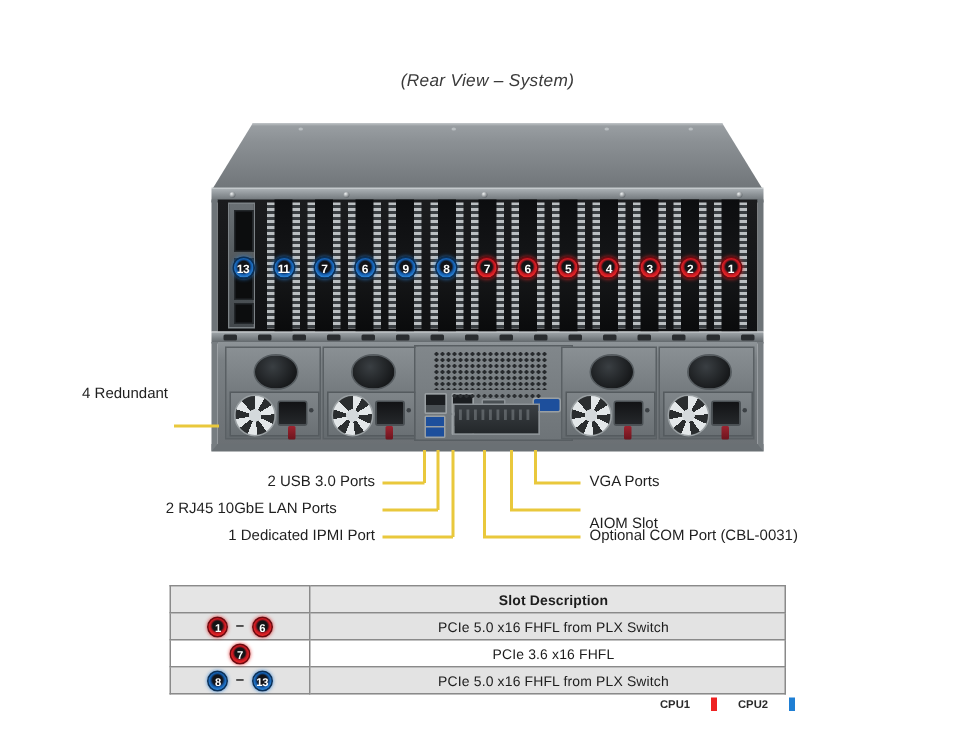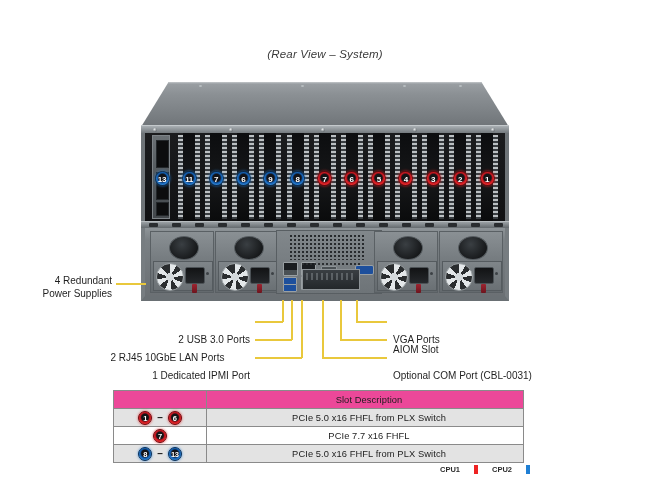--- a/index.html
+++ b/index.html
@@ -178,35 +178,35 @@
     background-image:radial-gradient(circle,#2b2e31 40%,transparent 42%);
     background-size:4px 4px;
   }
 
   
   .lead{position:absolute;background:#e9c83c;}
   .lead.h{height:1.6px;}
   .lead.v{width:1.6px;}
 
   
-  .lbl{position:absolute;font-size:10px;color:#1f1f1f;line-height:12.6px;white-space:nowrap;margin-top:18px;}
+  .lbl{position:absolute;font-size:10px;color:#1f1f1f;line-height:12.6px;white-space:nowrap;}
   .lbl.r{text-align:right;}
 
   
   #slot-table{
     position:absolute;left:113px;top:390px;width:411px;
     border-collapse:collapse;font-size:9px;
   }
   #slot-table td,#slot-table th{
     border:1px solid #8a8a8a;padding:0;height:17px;vertical-align:middle;
   }
   #slot-table .c-key{width:92px;text-align:center;}
   #slot-table .c-desc{padding-left:8px;text-align:center;font-size:9.3px;color:#1c1c1c;letter-spacing:.1px;}
   #slot-table thead th{
-    background:#ec4899;font-size:9.3px;font-weight:normal;text-align:center;letter-spacing:.2px;
+    background:#e5e5e5;font-size:9.3px;font-weight:bold;text-align:center;letter-spacing:.2px;
   }
   #slot-table tbody tr.shade td{background:#e3e3e3;}
   #slot-table tbody tr.plain td{background:#ffffff;}
   .keywrap{display:flex;align-items:center;justify-content:center;gap:5px;}
   .keywrap .dash{font-size:10px;color:#1c1c1c;font-weight:bold;}
   .tbadge{
     display:inline-block;width:14px;height:14px;border-radius:50%;
     font-size:7.5px;font-weight:bold;line-height:14px;text-align:center;color:#fff;
     box-sizing:border-box;letter-spacing:-.3px;
   }
@@ -401,21 +401,20 @@
         <div class="iec"></div>
         <div class="handle"></div>
         <div class="led"></div>
       </div>
     </div>
   </div>
 </div>
 
 <div class="abs lbl r" style="left:8px;top:257px;width:104px;text-align:right;">
   <div>4 Redundant</div>
-  <div>Power Supplies</div>
 </div>
 <div class="abs lead h" style="left:116px;top:283px;width:30px;"></div>
 
 <div class="abs lead v" style="left:282px;top:300px;height:22px;"></div>
 <div class="abs lead h" style="left:255px;top:321px;width:28px;"></div>
 
 <div class="abs lead v" style="left:291px;top:300px;height:40px;"></div>
 <div class="abs lead h" style="left:255px;top:339px;width:37px;"></div>
 
 <div class="abs lead v" style="left:301px;top:300px;height:58px;"></div>
@@ -428,21 +427,21 @@
 <div class="abs lead h" style="left:340px;top:339px;width:47px;"></div>
 
 <div class="abs lead v" style="left:356px;top:300px;height:22px;"></div>
 <div class="abs lead h" style="left:356px;top:321px;width:31px;"></div>
 
 <div class="abs lbl r" style="left:100px;top:316px;width:150px;text-align:right;">2 USB 3.0 Ports</div>
 <div class="abs lbl r" style="left:85px;top:334px;width:165px;text-align:center;">2 RJ45 10GbE LAN Ports</div>
 <div class="abs lbl r" style="left:95px;top:352px;width:155px;text-align:right;">1 Dedicated IPMI Port</div>
 
 <div class="abs lbl" style="left:393px;top:316px;">VGA Ports</div>
-<div class="abs lbl" style="left:393px;top:326px;text-align:right;">AIOM Slot</div>
+<div class="abs lbl" style="left:393px;top:344px;text-align:right;">AIOM Slot</div>
 <div class="abs lbl" style="left:393px;top:352px;">Optional COM Port (CBL-0031)</div>
 
 <table id="slot-table">
   <thead>
     <tr>
       <th class="c-key"></th>
       <th class="c-desc" style="text-align:center">Slot Description</th>
     </tr>
   </thead>
   <tbody id="slot-table-body">
@@ -455,21 +454,21 @@
           </div>
         </td>
         <td class="c-desc">PCIe 5.0 x16 FHFL from PLX Switch</td>
       </tr>
       <tr class="plain">
         <td class="c-key">
           <div class="keywrap">
             <span class="tbadge red">7</span>
           </div>
         </td>
-        <td class="c-desc">PCIe 7.7 x16 FHFL</td>
+        <td class="c-desc">PCIe 3.6 x16 FHFL</td>
       </tr>
       <tr class="shade">
         <td class="c-key">
           <div class="keywrap">
             <span class="tbadge blue">8</span>
             <span class="dash">–</span>
             <span class="tbadge blue">13</span>
           </div>
         </td>
         <td class="c-desc">PCIe 5.0 x16 FHFL from PLX Switch</td>

